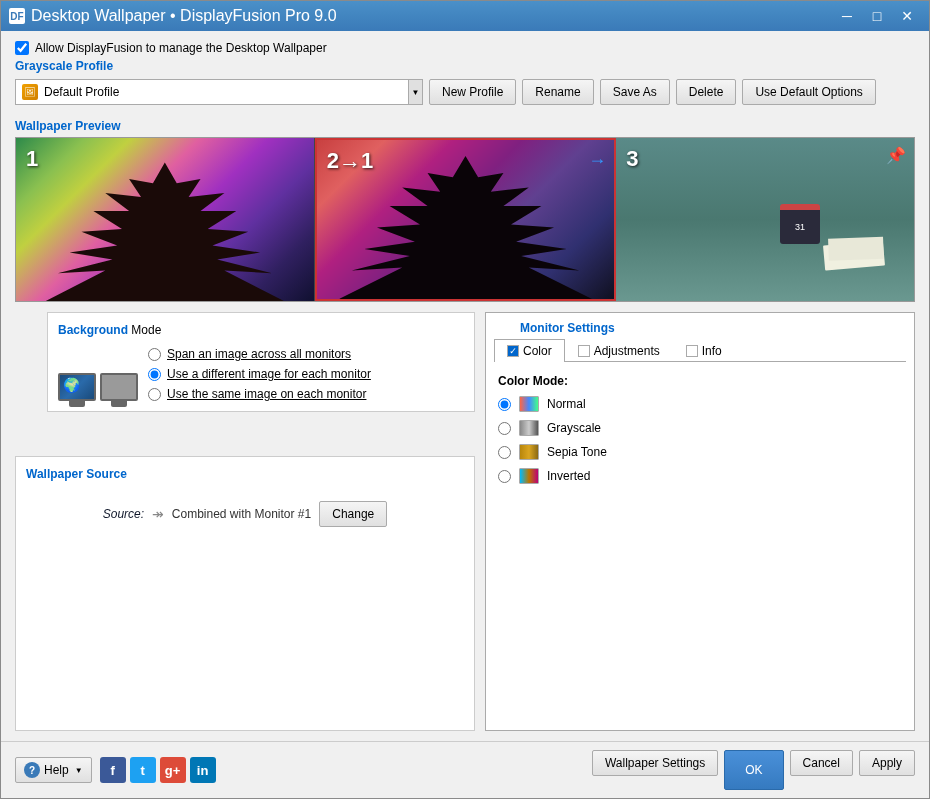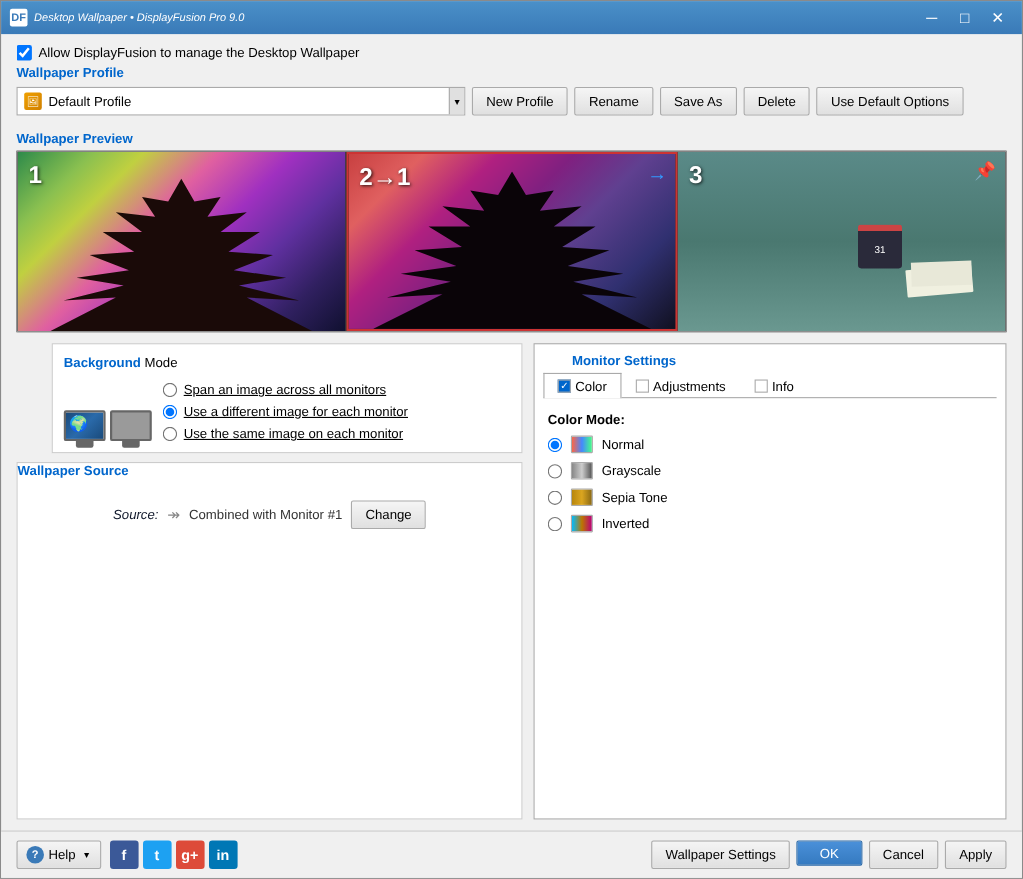--- a/index.html
+++ b/index.html
@@ -28,23 +28,22 @@
       display: flex;
       align-items: center;
       justify-content: center;
       font-size: 10px;
       color: #3a7ab8;
       font-weight: bold;
       flex-shrink: 0;
     }
     .title-bar-text {
       flex: 1;
-      font-size: 10px;
+      font-size: 16px;
       font-weight: 400;
-      font-style: italic;
     }
     .title-bar-controls {
       display: flex;
       gap: 2px;
     }
     .title-bar-btn {
       width: 28px;
       height: 20px;
       background: transparent;
       border: none;
@@ -355,22 +354,23 @@
     }
 
     .radio-options { display: flex; flex-direction: column; gap: 6px; padding-top: 2px; }
     .radio-option { display: flex; align-items: center; gap: 6px; font-size: 12px; cursor: pointer; }
     .radio-option input[type="radio"] { margin: 0; }
 
     
     .wallpaper-source-section {
       background: white;
       border: 1px solid #ccc;
-      padding: 0;
+      padding: 10px;
       flex: 1;
+      margin-top: 36px;
     }
     .source-content {
       display: flex;
       align-items: center;
       justify-content: center;
       gap: 8px;
       margin-top: 20px;
     }
     .source-label { color: #0f172a; font-style: italic; }
     .source-value { color: #333; }
@@ -513,21 +513,21 @@
     .social-gp { background: #dd4b39; }
     .social-li { background: #0077b5; }
 
     .bottom-right-btns {
       margin-left: auto;
       display: flex;
       gap: 6px;
     }
 
     .btn-blue {
-      height: 23px;
+      height: 40px;
       padding: 0 20px;
       background: linear-gradient(to bottom, #4a90d9, #357ac0);
       border: 1px solid #2a6aaa;
       font-size: 12px;
       color: white;
       cursor: pointer;
       border-radius: 2px;
     }
   </style>
 </head>
@@ -545,21 +545,21 @@
     </div>
   </div>
 
   <div class="content-area">
 
     <div class="checkbox-row">
       <input type="checkbox" checked="" style="">
       <label>Allow DisplayFusion to manage the Desktop Wallpaper</label>
     </div>
 
-    <div class="section-label">Wallpaper Profile</div>
+    <div class="section-label">Grayscale Profile</div>
     <div class="profile-row">
       <div class="profile-dropdown">
         <div class="profile-dropdown-icon">🖼</div>
         <span class="profile-dropdown-text">Default Profile</span>
         <div class="profile-dropdown-arrow">▼</div>
       </div>
       <button class="btn">New Profile</button>
       <button class="btn">Rename</button>
       <button class="btn">Save As</button>
       <button class="btn">Delete</button>

